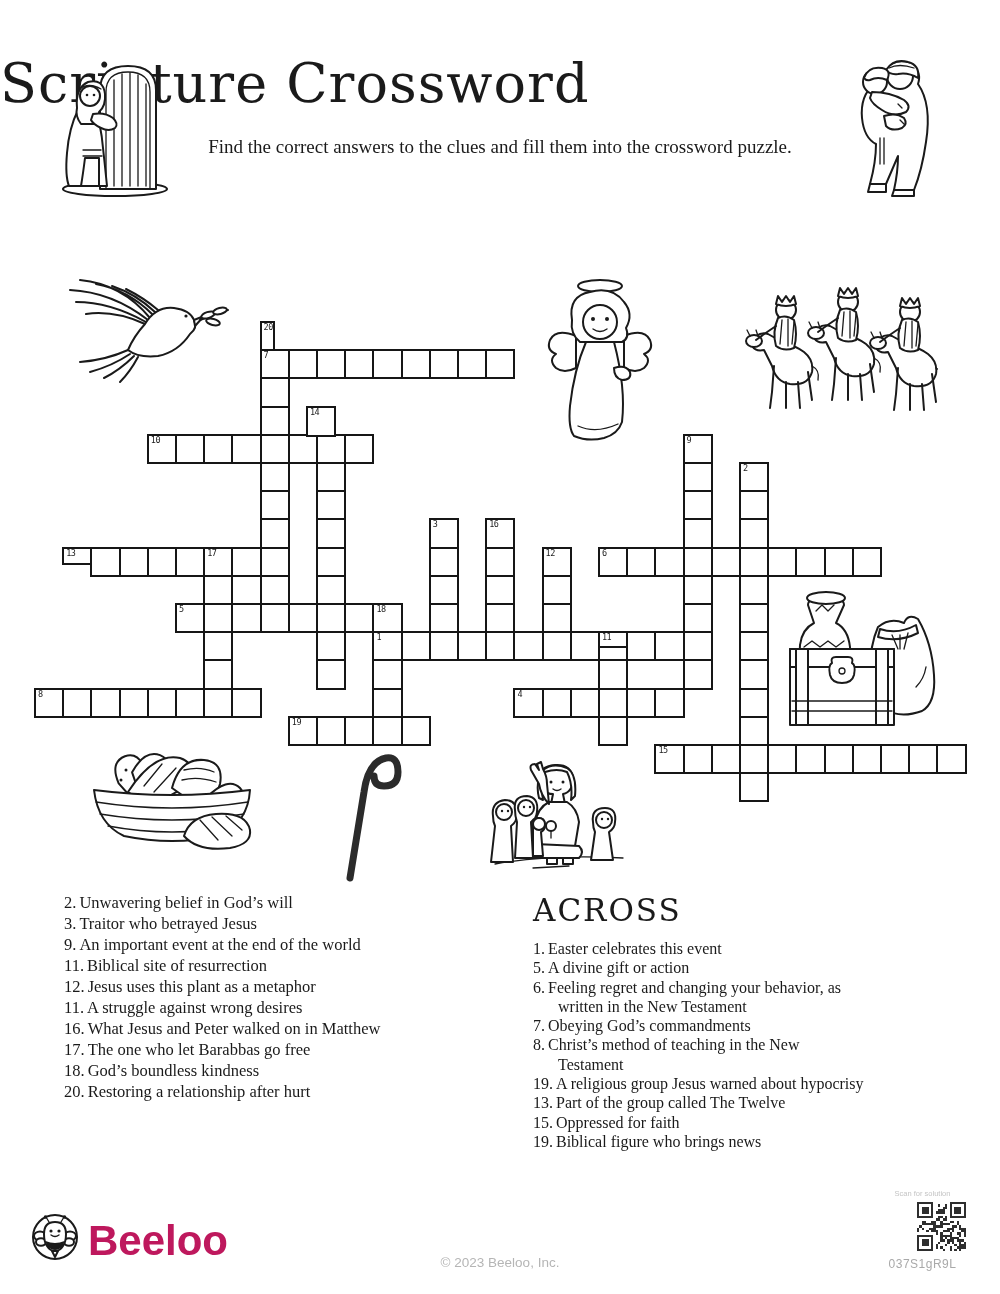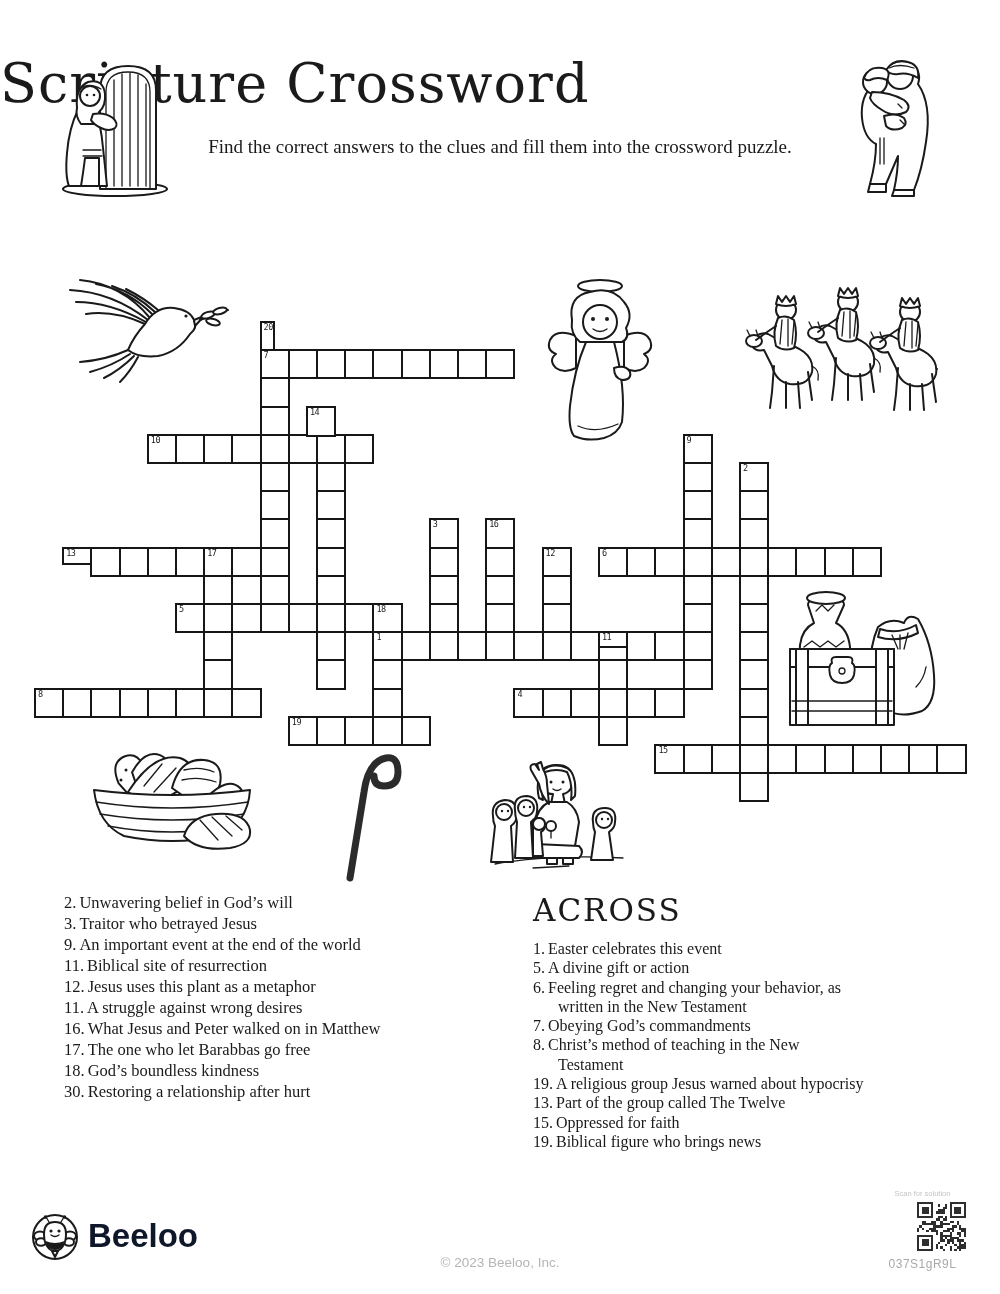--- a/index.html
+++ b/index.html
@@ -30,21 +30,21 @@
   .clues-col{position:absolute;width:445px;}
   .clues-heading{margin:0 0 11px 0;font-family:"DejaVu Serif",serif;font-size:31px;
                  font-weight:400;letter-spacing:2px;}
   .clue{padding-left:25px;text-indent:-25px;}
   .down-list .clue{font-size:16.5px;line-height:21px;}
   .across-list .clue{font-size:16px;line-height:19.3px;}
   .clue-num{padding-right:3px;}
 
   
   .brand{position:absolute;left:88px;top:1217px;font-family:"Liberation Sans",sans-serif;
-         font-size:33px;font-weight:700;letter-spacing:0px;color:#0f172a;}
+         font-size:42px;font-weight:700;letter-spacing:0px;color:#be185d;}
   .copyright{position:absolute;left:0;right:0;top:1255px;text-align:center;
              font-family:"Liberation Sans",sans-serif;font-size:13.5px;color:#b5b5b5;}
   .qr-caption{position:absolute;left:880px;top:1189px;width:85px;text-align:center;
               font-family:"Liberation Sans",sans-serif;font-size:7.5px;color:#c4c4c4;}
   .qr-box{position:absolute;left:917px;top:1202px;width:49px;height:49px;}
   .qr-code-text{position:absolute;left:880px;top:1257px;width:85px;text-align:center;
                 font-family:"Liberation Sans",sans-serif;font-size:12px;color:#a9a9a9;
                 letter-spacing:0.5px;}
   .logo-badge{position:absolute;left:30px;top:1212px;width:50px;height:50px;}
 </style>
@@ -398,21 +398,21 @@
     <div class="down-list" id="down-list">
         <div class="clue"><span class="clue-num">2.</span>Unwavering belief in God’s will</div>
         <div class="clue"><span class="clue-num">3.</span>Traitor who betrayed Jesus</div>
         <div class="clue"><span class="clue-num">9.</span>An important event at the end of the world</div>
         <div class="clue"><span class="clue-num">11.</span>Biblical site of resurrection</div>
         <div class="clue"><span class="clue-num">12.</span>Jesus uses this plant as a metaphor</div>
         <div class="clue"><span class="clue-num">11.</span>A struggle against wrong desires</div>
         <div class="clue"><span class="clue-num">16.</span>What Jesus and Peter walked on in Matthew</div>
         <div class="clue"><span class="clue-num">17.</span>The one who let Barabbas go free</div>
         <div class="clue"><span class="clue-num">18.</span>God’s boundless kindness</div>
-        <div class="clue"><span class="clue-num">30.</span>Restoring a relationship after hurt</div>
+        <div class="clue"><span class="clue-num">20.</span>Restoring a relationship after hurt</div>
       </div>
   </div>
 
   <div class="clues-col" style="left:533px;top:892px">
     <h2 class="clues-heading">ACROSS</h2>
     <div class="across-list" id="across-list">
         <div class="clue"><span class="clue-num">1.</span>Easter celebrates this event</div>
         <div class="clue"><span class="clue-num">5.</span>A divine gift or action</div>
         <div class="clue"><span class="clue-num">6.</span>Feeling regret and changing your behavior, as<br>written in the New Testament</div>
         <div class="clue"><span class="clue-num">7.</span>Obeying God’s commandments</div>

